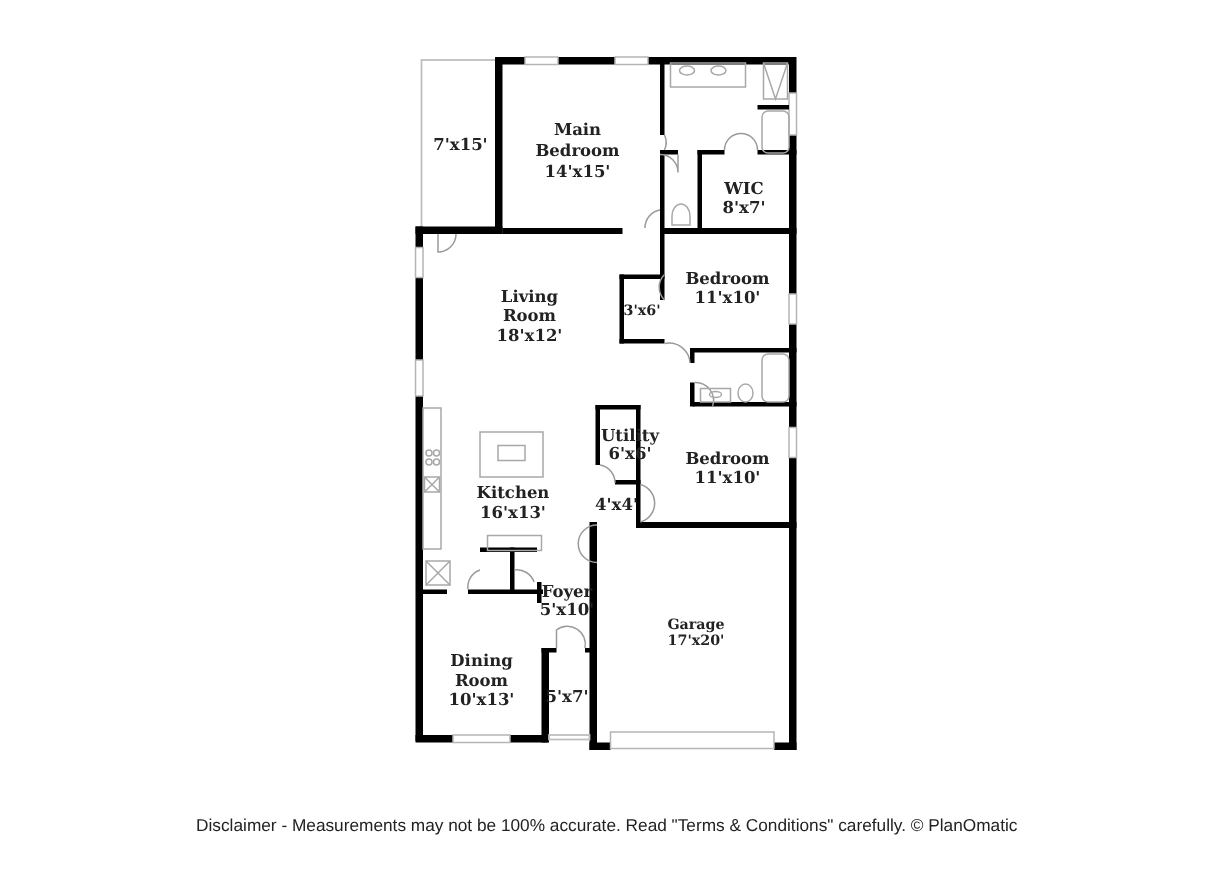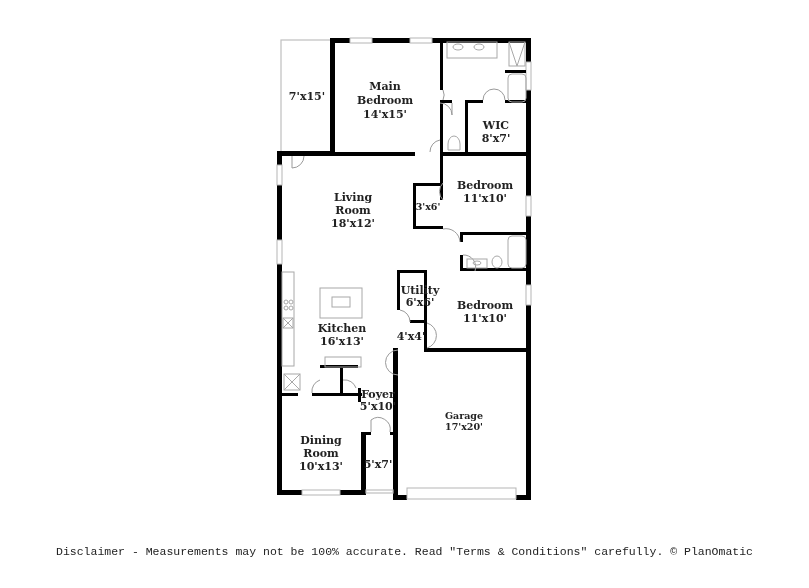--- a/index.html
+++ b/index.html
@@ -5,21 +5,21 @@
   html, body { margin:0; padding:0; background:#ffffff; }
   body { width:809px; height:588px; position:relative; overflow:hidden; font-family:"DejaVu Serif", serif; }
   #plan { position:absolute; left:0; top:0; width:809px; height:588px; }
   .wall { fill:#000; }
   .thin { fill:none; stroke:#bfbfbf; stroke-width:1.2; }
   .win { fill:#fff; stroke:#b5b5b5; stroke-width:1; }
   .fixture { fill:none; stroke:#a8a8a8; stroke-width:1; }
   .door { fill:none; stroke:#9a9a9a; stroke-width:1; }
   .lbl { font-family:"DejaVu Serif", serif; font-weight:bold; font-size:11px; fill:#222; text-anchor:middle; }
   .lbl-s { font-family:"DejaVu Serif", serif; font-weight:bold; font-size:9.5px; fill:#222; text-anchor:middle; }
-  .disclaimer { position:absolute; left:0; width:809px; top:545px; text-align:center; font-family:Liberation Mono, monospace; font-size:11.5px; color:#222; }
+  .disclaimer { position:absolute; left:0; width:809px; top:545px; text-align:center; font-family:Liberation Sans, sans-serif; font-size:11.5px; color:#222; }
 </style>
 </head>
 <body>
 
 <svg id="plan" viewBox="0 0 809 588" xmlns="http://www.w3.org/2000/svg">
 
   <g>
     <rect class="thin" x="281" y="40" width="51" height="113"></rect>
   </g>
 

